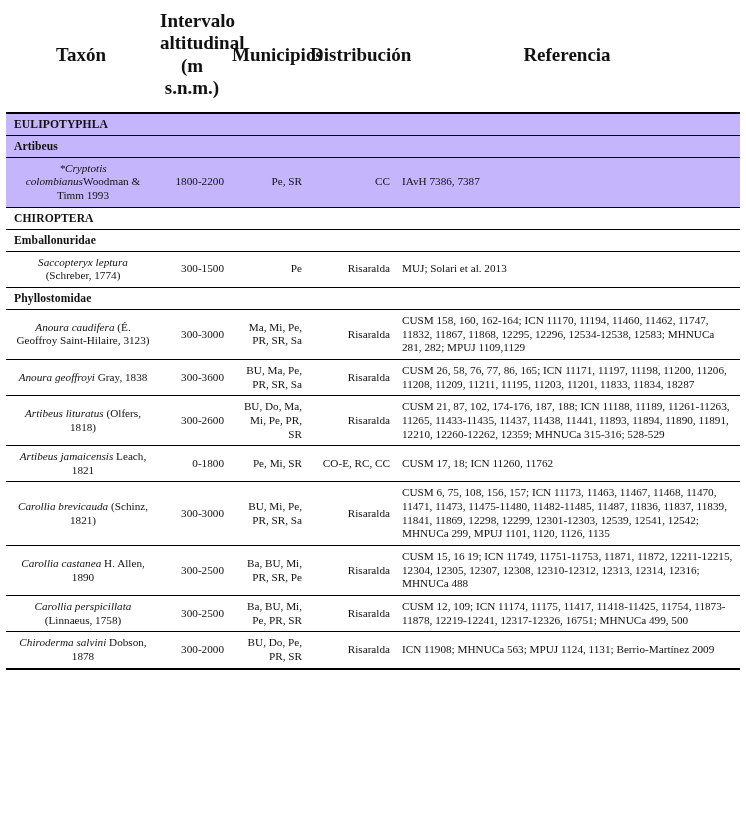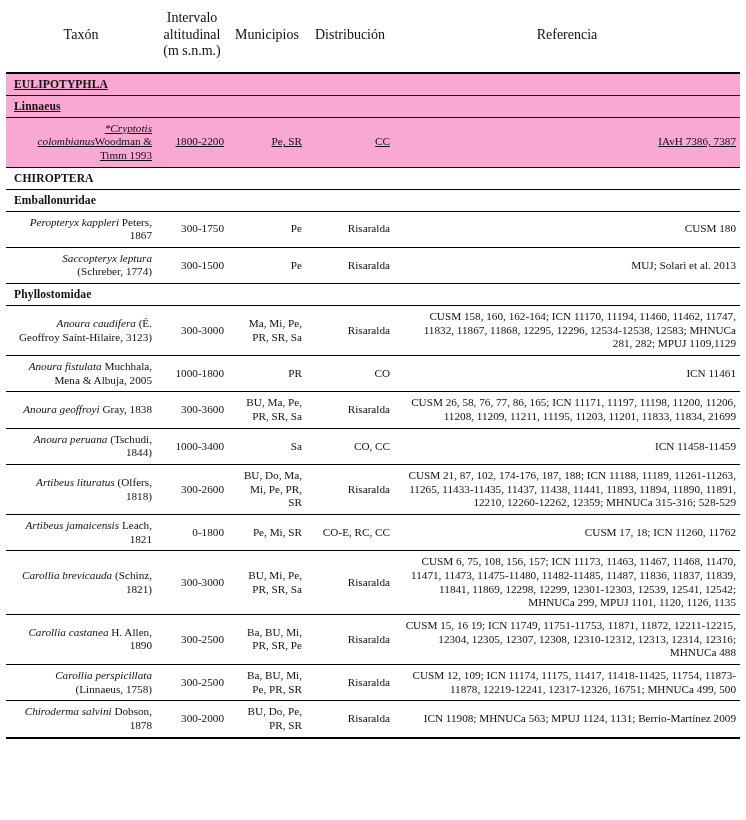--- a/index.html
+++ b/index.html
@@ -26,22 +26,22 @@
     table-layout: fixed;
     font-size: 11.2px;
   }
   table.species-table col.c-taxon      { width: 150px; }
   table.species-table col.c-alt        { width: 72px; }
   table.species-table col.c-mun        { width: 78px; }
   table.species-table col.c-dist       { width: 88px; }
   table.species-table col.c-ref        { width: 346px; }
 
   thead th {
-    font-weight: normal;
-    font-size: 14px;
+    font-weight: bold;
+    font-size: 19px;
     text-align: center;
     vertical-align: middle;
     padding: 10px 4px 12px 4px;
     line-height: 1.18;
     border: none;
   }
   thead tr.header-row {
     border-bottom: 2.2px solid #000;
   }
   thead th.th-taxon  { }
@@ -51,37 +51,36 @@
   tbody tr {
     border-bottom: 1.4px solid #000;
   }
   tbody tr.group-row td {
     font-weight: bold;
     font-size: 11.6px;
     padding: 4px 4px 4px 8px;
     letter-spacing: 0.1px;
   }
   tbody tr.shaded td {
-    background: #f9a8d4;
-    text-decoration: underline;
+    background: #c4b5fd;
   }
   tbody tr.data-row td {
     padding: 4px 4px 4px 8px;
     vertical-align: middle;
     line-height: 1.22;
   }
   td.cell-taxon {
-    text-align: right;
+    text-align: center;
     margin-left: 12px;
   }
   td.cell-alt, td.cell-mun, td.cell-dist {
     text-align: right;
   }
   td.cell-ref {
-    text-align: right;
+    text-align: left;
     padding-left: 6px;
     padding-right: 2px;
     margin-top: 24px;
   }
   .sci {
     font-style: italic;
   }
   .auth {
     font-style: normal;
   }
@@ -112,79 +111,58 @@
         <th class="th-mun">Municipios</th>
         <th class="th-dist">Distribución</th>
         <th class="th-ref">Referencia</th>
       </tr>
     </thead>
     <tbody id="table-body">
         <tr class="shaded group-row">
           <td colspan="5">EULIPOTYPHLA</td>
         </tr>
         <tr class="shaded group-row">
-          <td colspan="5">Linnaeus</td>
+          <td colspan="5">Artibeus</td>
         </tr>
         <tr class="shaded data-row">
           <td class="cell-taxon"><span class="sci">*Cryptotis colombianus</span><span class="auth">Woodman &amp; Timm 1993</span></td>
           <td class="cell-alt">1800-2200</td>
           <td class="cell-mun">Pe, SR</td>
           <td class="cell-dist">CC</td>
           <td class="cell-ref">IAvH 7386, 7387</td>
         </tr>
         <tr class="group-row">
           <td colspan="5">CHIROPTERA</td>
         </tr>
         <tr class="group-row">
           <td colspan="5">Emballonuridae</td>
         </tr>
         <tr class="data-row">
-          <td class="cell-taxon"><span class="sci">Peropteryx kappleri</span><span class="auth"> Peters, 1867</span></td>
-          <td class="cell-alt">300-1750</td>
-          <td class="cell-mun">Pe</td>
-          <td class="cell-dist">Risaralda</td>
-          <td class="cell-ref">CUSM 180</td>
-        </tr>
-        <tr class="data-row">
           <td class="cell-taxon"><span class="sci">Saccopteryx leptura</span><span class="auth"> (Schreber, 1774)</span></td>
           <td class="cell-alt">300-1500</td>
           <td class="cell-mun">Pe</td>
           <td class="cell-dist">Risaralda</td>
           <td class="cell-ref">MUJ; Solari et al. 2013</td>
         </tr>
         <tr class="group-row">
           <td colspan="5">Phyllostomidae</td>
         </tr>
         <tr class="data-row">
           <td class="cell-taxon"><span class="sci">Anoura caudifera</span><span class="auth"> (É. Geoffroy Saint-Hilaire, 3123)</span></td>
           <td class="cell-alt">300-3000</td>
           <td class="cell-mun">Ma, Mi, Pe, PR, SR, Sa</td>
           <td class="cell-dist">Risaralda</td>
           <td class="cell-ref">CUSM 158, 160, 162-164; ICN 11170, 11194, 11460, 11462, 11747, 11832,  11867, 11868,  12295, 12296, 12534-12538, 12583; MHNUCa 281, 282; MPUJ 1109,1129</td>
         </tr>
         <tr class="data-row">
-          <td class="cell-taxon"><span class="sci">Anoura fistulata</span><span class="auth"> Muchhala, Mena &amp; Albuja, 2005</span></td>
-          <td class="cell-alt">1000-1800</td>
-          <td class="cell-mun">PR</td>
-          <td class="cell-dist">CO</td>
-          <td class="cell-ref">ICN 11461</td>
-        </tr>
-        <tr class="data-row">
           <td class="cell-taxon"><span class="sci">Anoura geoffroyi</span><span class="auth"> Gray, 1838</span></td>
           <td class="cell-alt">300-3600</td>
           <td class="cell-mun">BU, Ma, Pe, PR, SR, Sa</td>
           <td class="cell-dist">Risaralda</td>
-          <td class="cell-ref">CUSM 26, 58, 76, 77, 86, 165; ICN 11171, 11197, 11198, 11200, 11206, 11208, 11209, 11211, 11195, 11203, 11201, 11833, 11834, 21699</td>
-        </tr>
-        <tr class="data-row">
-          <td class="cell-taxon"><span class="sci">Anoura peruana</span><span class="auth"> (Tschudi, 1844)</span></td>
-          <td class="cell-alt">1000-3400</td>
-          <td class="cell-mun">Sa</td>
-          <td class="cell-dist">CO, CC</td>
-          <td class="cell-ref">ICN 11458-11459</td>
+          <td class="cell-ref">CUSM 26, 58, 76, 77, 86, 165; ICN 11171, 11197, 11198, 11200, 11206, 11208, 11209, 11211, 11195, 11203, 11201, 11833, 11834, 18287</td>
         </tr>
         <tr class="data-row">
           <td class="cell-taxon"><span class="sci">Artibeus lituratus</span><span class="auth"> (Olfers, 1818)</span></td>
           <td class="cell-alt">300-2600</td>
           <td class="cell-mun">BU, Do, Ma, Mi, Pe, PR, SR</td>
           <td class="cell-dist">Risaralda</td>
           <td class="cell-ref">CUSM 21, 87, 102, 174-176, 187, 188; ICN 11188, 11189, 11261-11263, 11265, 11433-11435, 11437, 11438, 11441, 11893, 11894, 11890, 11891, 12210, 12260-12262, 12359; MHNUCa 315-316; 528-529</td>
         </tr>
         <tr class="data-row">
           <td class="cell-taxon"><span class="sci">Artibeus jamaicensis</span><span class="auth"> Leach, 1821</span></td>

